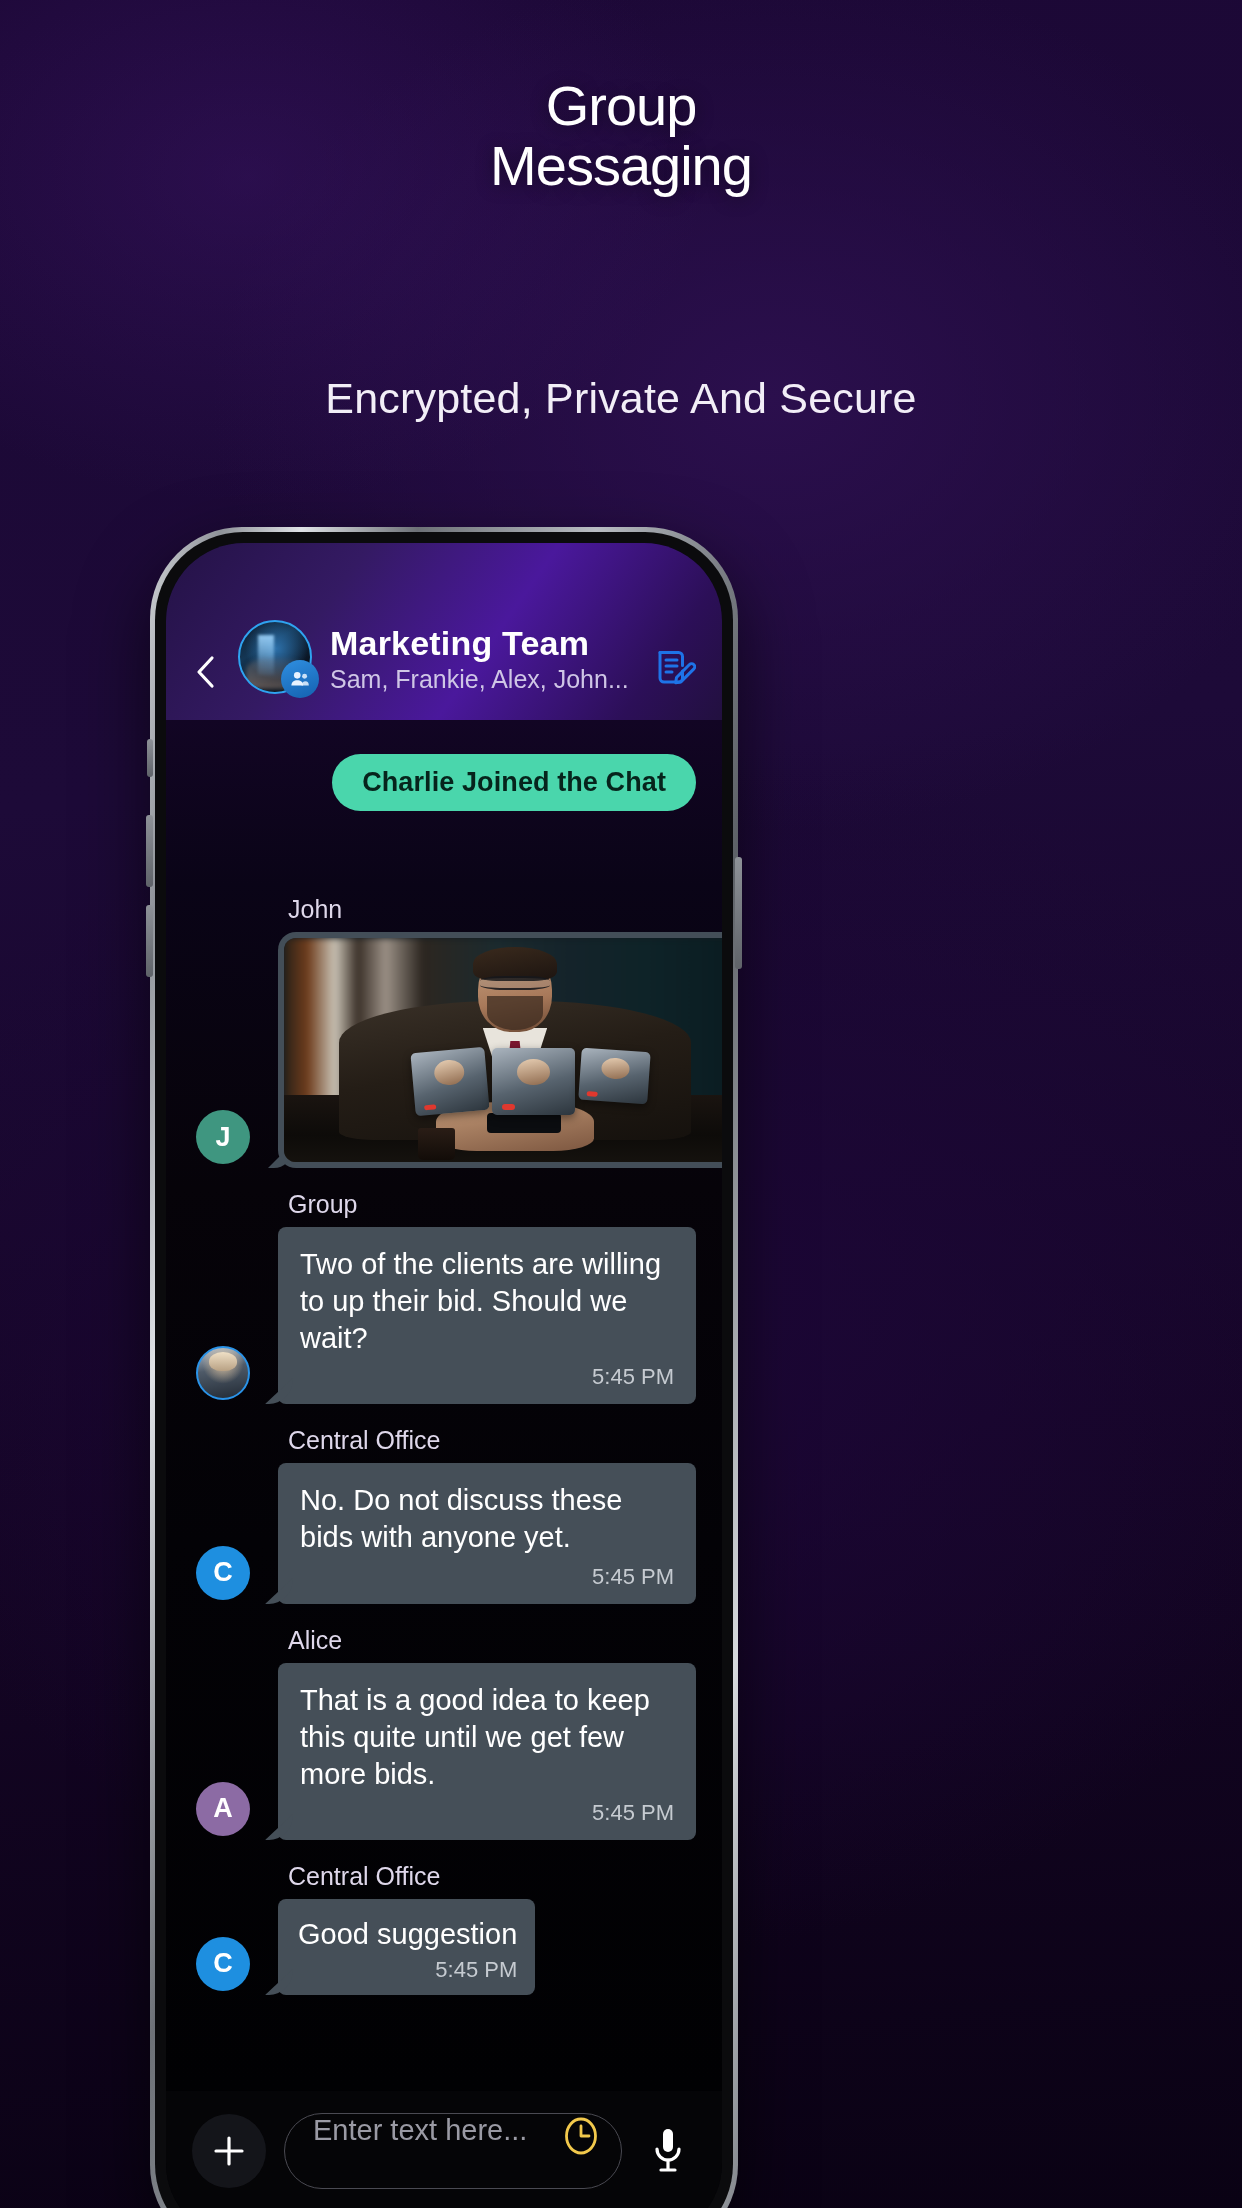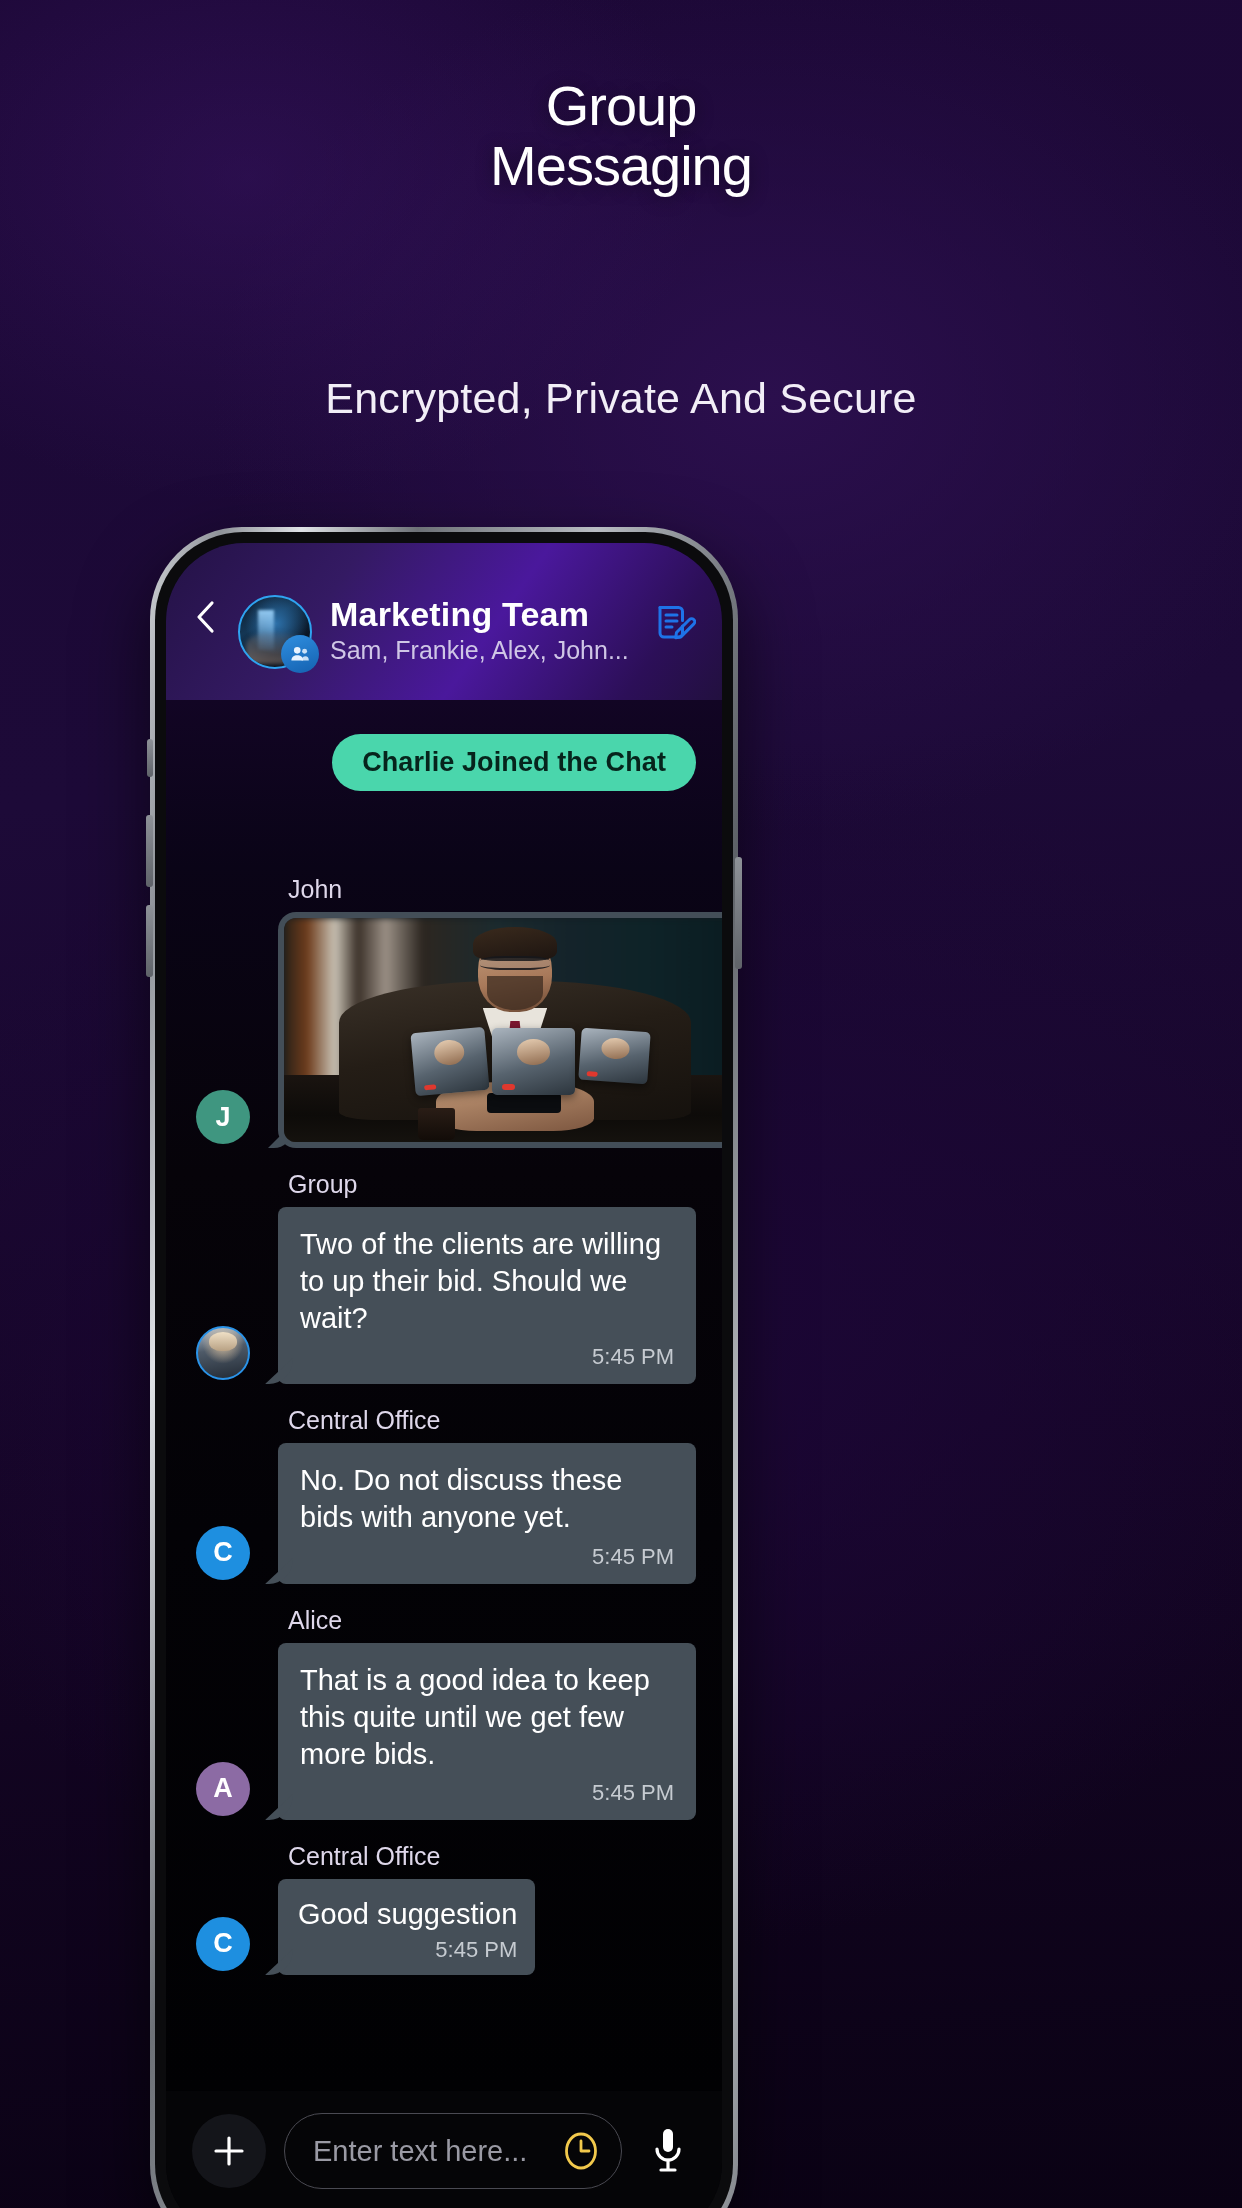--- a/index.html
+++ b/index.html
@@ -74,24 +74,24 @@
   .btn-side{ position:absolute; background:linear-gradient(180deg,#8e9298,#5f6369); border-radius:3px; z-index:9; }
   .btn-silent{ left:-3px; top:212px; width:6px; height:38px; }
   .btn-volup{  left:-4px; top:288px; width:7px; height:72px; }
   .btn-voldn{  left:-4px; top:378px; width:7px; height:72px; }
   .btn-power{  right:-4px; top:330px; width:7px; height:112px; }
 
   
   .chat-header{
     position:relative;
     flex:0 0 auto;
-    height:157px;
+    height:177px;
     background:linear-gradient(125deg,#241246 0%,#341a63 30%,#4a189c 58%,#2c0f58 85%,#22103f 100%);
-    display:flex; align-items:flex-start;
-    padding:52px 22px 2px 18px;
+    display:flex; align-items:flex-end;
+    padding:52px 22px 26px 18px;
   }
   .back-chevron{
     width:44px; height:44px; flex:0 0 auto;
     display:flex; align-items:center; justify-content:center;
     color:#fff; cursor:pointer;
   }
   .back-chevron svg{ width:26px; height:34px; }
 
   .avatar-wrap{ position:relative; width:74px; height:74px; flex:0 0 auto; margin-left:10px; }
   .avatar-img{
@@ -331,21 +331,21 @@
     display:flex; align-items:center; justify-content:center;
     flex:0 0 auto; cursor:pointer;
   }
   .plus-btn svg{ width:38px; height:38px; }
   .text-field{
     flex:1 1 auto;
     height:76px;
     border-radius:38px;
     border:1.5px solid #4a4a52;
     background:transparent;
-    display:flex; align-items:center;
+    display:flex; align-items:flex-start;
     padding:0 18px 0 28px;
     gap:14px;
     min-width:0;
   }
   .text-placeholder{
     flex:1 1 auto;
     color:#9a9aa4; font-size:29px;
     white-space:nowrap; overflow:hidden; text-overflow:ellipsis;
   }
   .clock-icon{ width:44px; height:44px; flex:0 0 auto; cursor:pointer; }

